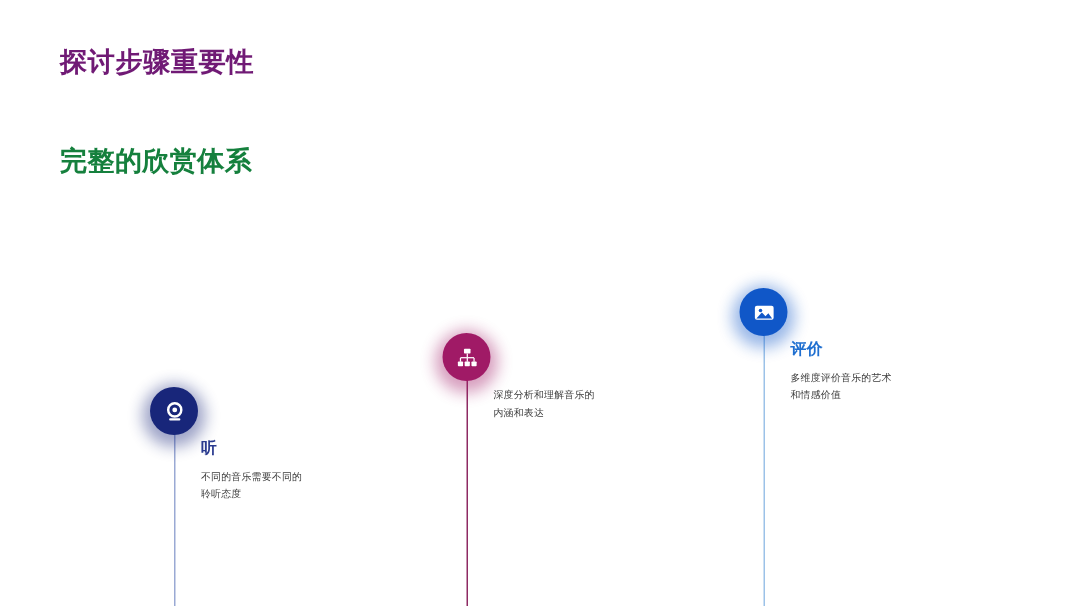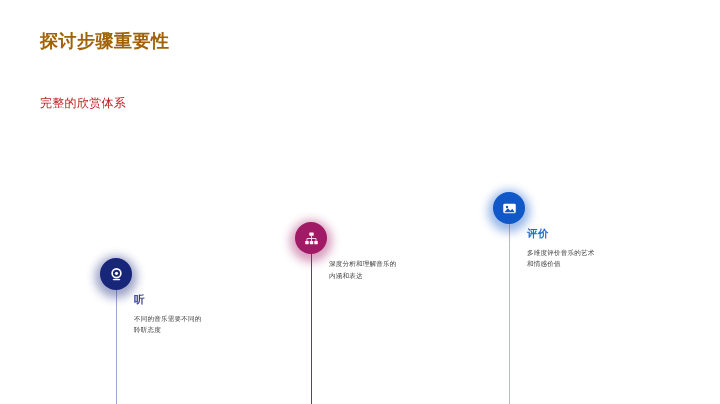--- a/index.html
+++ b/index.html
@@ -23,31 +23,31 @@
     background: #ffffff;
   }
 
   
   .title {
     position: absolute;
     left: 40px;
     top: 29px;
     font-size: 18px;
     font-weight: bold;
-    color: #a16207;
+    color: #701a75;
     letter-spacing: 0.5px;
     white-space: nowrap;
   }
   .subtitle {
     position: absolute;
     left: 40px;
     top: 95px;
-    font-size: 12px;
-    font-weight: normal;
-    color: #b91c1c;
+    font-size: 18px;
+    font-weight: bold;
+    color: #15803d;
     letter-spacing: 0.3px;
     white-space: nowrap;
   }
 
   
   .timeline {
     position: absolute;
     left: 0;
     top: 0;
     width: 720px;

